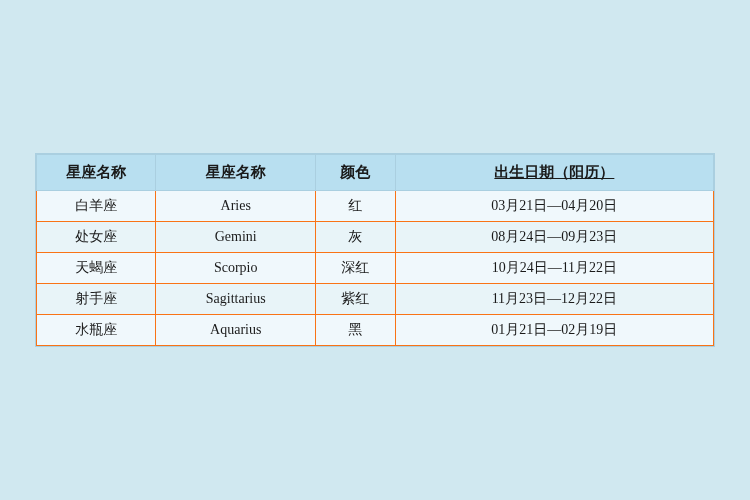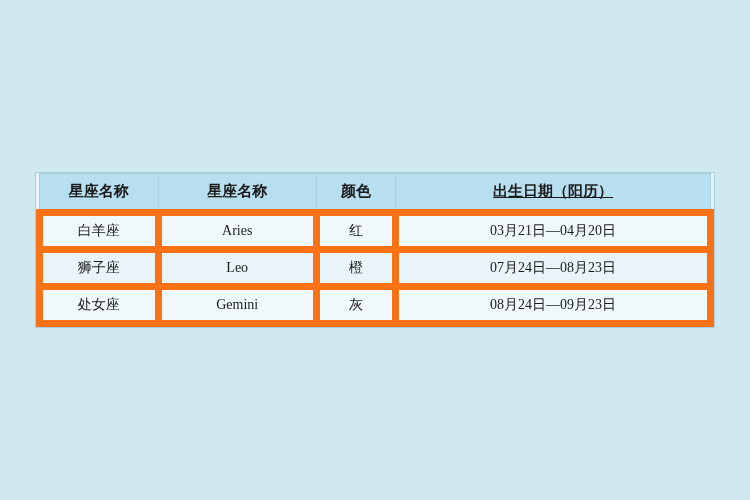--- a/index.html
+++ b/index.html
@@ -44,21 +44,21 @@
 
     tbody tr {
       background-color: #f0f8fc;
     }
 
     tbody tr:nth-child(even) {
       background-color: #e8f4f8;
     }
 
     tbody td {
-      border: 7px solid #f97316;
+      border: 1px solid #f97316;
       padding: 6px 12px;
       text-align: center;
       font-size: 14px;
       color: #1a1a1a;
     }
 
     .col-chinese { width: 120px; }
     .col-english { width: 160px; }
     .col-color   { width: 80px; }
     .col-date    { width: 320px; text-decoration: underline; }
@@ -77,26 +77,38 @@
       </tr>
     </thead>
     <tbody id="table-body">
     <tr>
           <td>白羊座</td>
           <td>Aries</td>
           <td>红</td>
           <td>03月21日—04月20日</td>
         </tr>
         <tr>
-          <td>狮子座</td>
-          <td>Leo</td>
-          <td>橙</td>
-          <td>07月24日—08月23日</td>
-        </tr>
-        <tr>
           <td>处女座</td>
           <td>Gemini</td>
           <td>灰</td>
           <td>08月24日—09月23日</td>
+        </tr>
+        <tr>
+          <td>天蝎座</td>
+          <td>Scorpio</td>
+          <td>深红</td>
+          <td>10月24日—11月22日</td>
+        </tr>
+        <tr>
+          <td>射手座</td>
+          <td>Sagittarius</td>
+          <td>紫红</td>
+          <td>11月23日—12月22日</td>
+        </tr>
+        <tr>
+          <td>水瓶座</td>
+          <td>Aquarius</td>
+          <td>黑</td>
+          <td>01月21日—02月19日</td>
         </tr>
       </tbody>
   </table>
 </div>
 
 </body></html>

